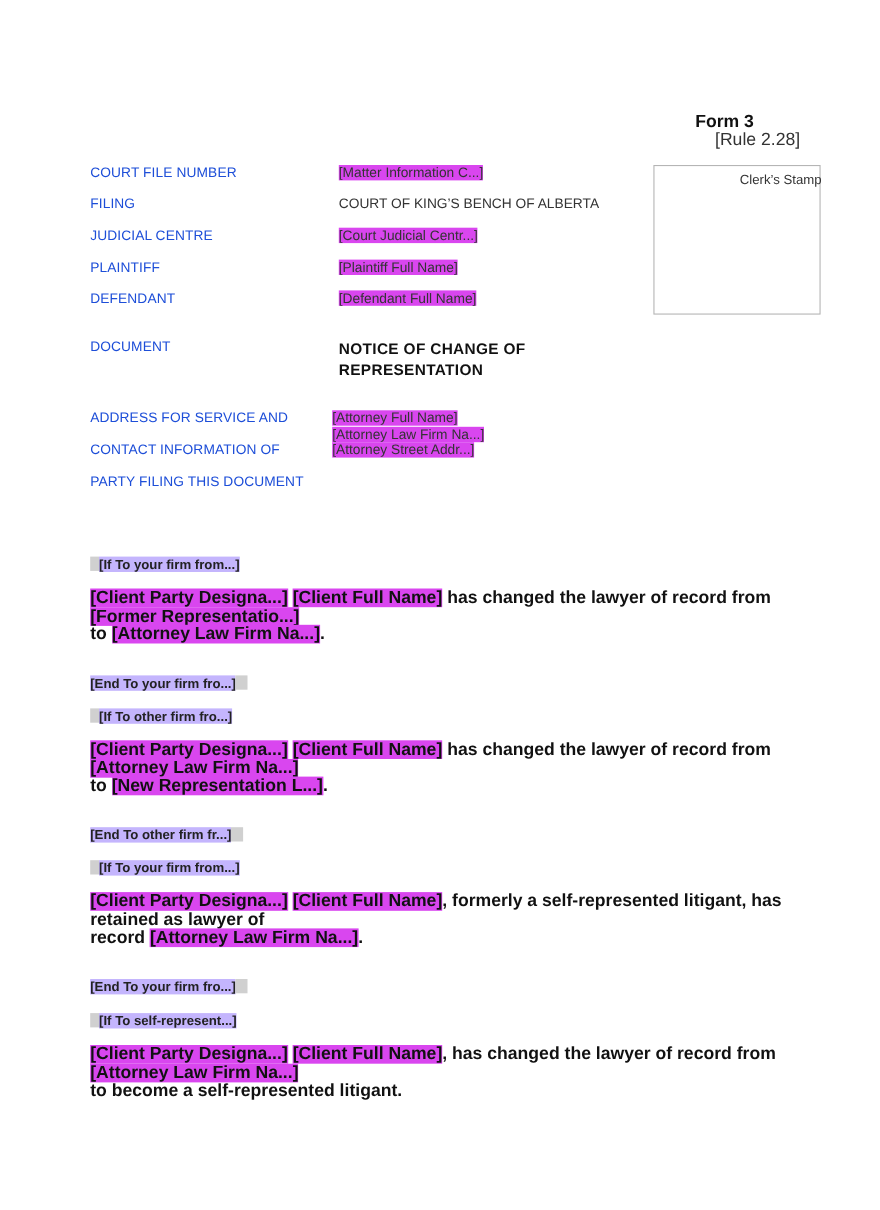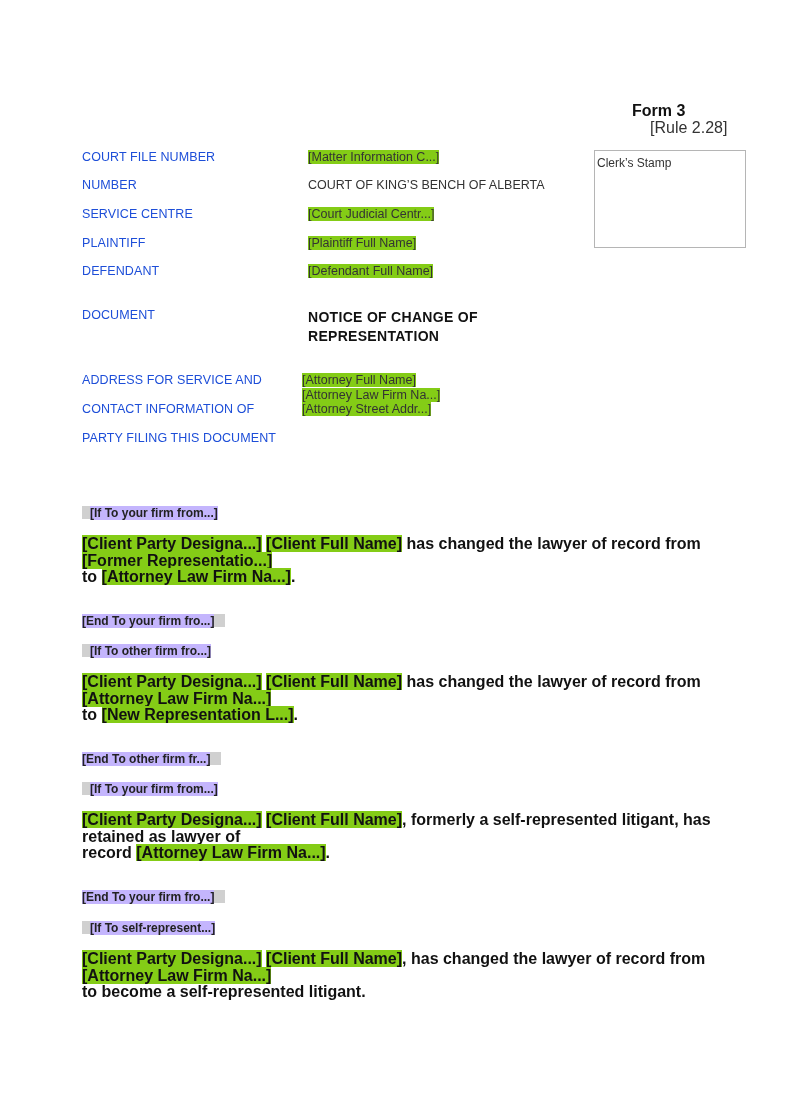--- a/index.html
+++ b/index.html
@@ -1,24 +1,24 @@
 <!DOCTYPE html>
 <html><head>
 <meta charset="utf-8">
 <style>
   html, body { margin: 0; padding: 0; background: #ffffff; }
   body { width: 800px; height: 1100px; position: relative; overflow: hidden; color: #1a1a1a; }
-  .hl { background: #84cc16; }
+  .hl { background: #d946ef; }
   .gray { background: #c4b5fd; }
 
   
   .form-block { position: absolute; left: 632px; top: 102px; font-family: "Liberation Sans", sans-serif; font-size: 16px; line-height: 17px; }
   .form-title { font-weight: bold; color: #111; }
   .form-rule { color: #333; margin-left: 18px; }
-  .stamp { position: absolute; left: 594px; top: 150px; width: 152px; height: 98px; border: 1px solid #b5b5b5; box-sizing: border-box; font-family: "Liberation Sans", sans-serif; font-size: 12px; color: #333; text-align: left; padding-top: 5px; }
+  .stamp { position: absolute; left: 594px; top: 150px; width: 152px; height: 136px; border: 1px solid #b5b5b5; box-sizing: border-box; font-family: "Liberation Sans", sans-serif; font-size: 12px; color: #333; text-align: right; padding-top: 5px; }
   .stamp span { position: relative; left: 2px; }
 
   .caption-label { position: absolute; left: 82px; font-family: Liberation Sans, sans-serif; font-size: 12.5px; color: #1d4ed8; letter-spacing: 0.1px; }
   .caption-value { position: absolute; left: 308px; font-family: "Liberation Sans", sans-serif; font-size: 12.5px; color: #333; }
   .caption-value .hl { color: #333; }
 
   .doc-title { position: absolute; left: 308px; top: 308px; font-family: "Liberation Sans", sans-serif; font-weight: bold; font-size: 14px; line-height: 18.5px; color: #111; letter-spacing: 0.3px; }
 
   .addr-block { position: absolute; left: 302px; top: 373px; font-family: "Liberation Sans", sans-serif; font-size: 12.5px; line-height: 14.5px; color: #333; }
 
@@ -38,24 +38,24 @@
 
 <div class="stamp">
   <span>Clerk’s Stamp</span>
 </div>
 
 <div class="caption-label" style="top:150px">COURT FILE NUMBER</div>
 <div class="caption-value" style="top:150px">
   <span class="hl">[Matter Information C...]</span>
 </div>
 
-<div class="caption-label" style="top:178px">NUMBER</div>
+<div class="caption-label" style="top:178px">FILING</div>
 <div class="caption-value" style="top:178px">COURT OF KING’S BENCH OF ALBERTA</div>
 
-<div class="caption-label" style="top:207px">SERVICE CENTRE</div>
+<div class="caption-label" style="top:207px">JUDICIAL CENTRE</div>
 <div class="caption-value" style="top:207px">
   <span class="hl">[Court Judicial Centr...]</span>
 </div>
 
 <div class="caption-label" style="top:236px">PLAINTIFF</div>
 <div class="caption-value" style="top:236px">
   <span class="hl">[Plaintiff Full Name]</span>
 </div>
 
 <div class="caption-label" style="top:264px">DEFENDANT</div>

